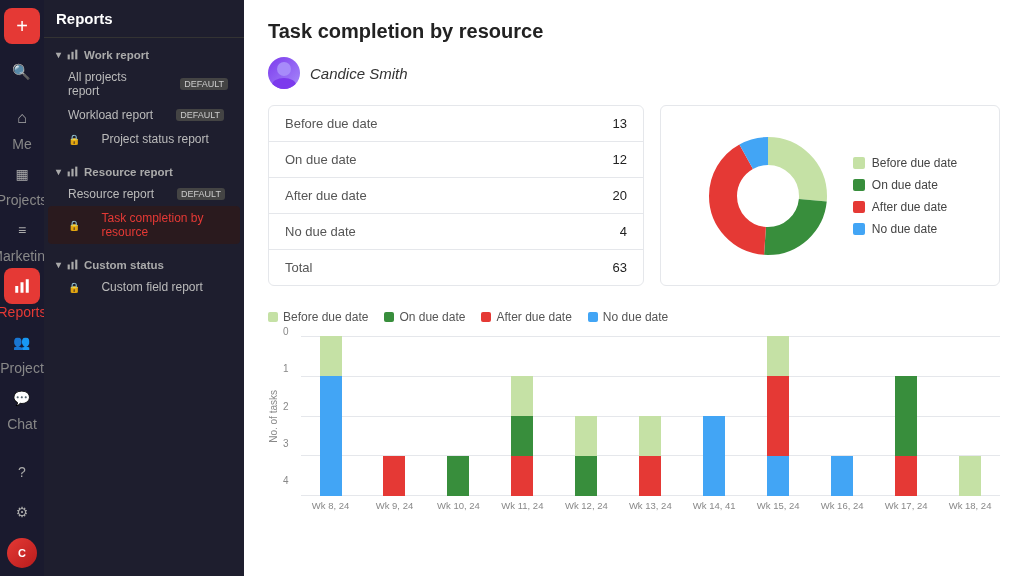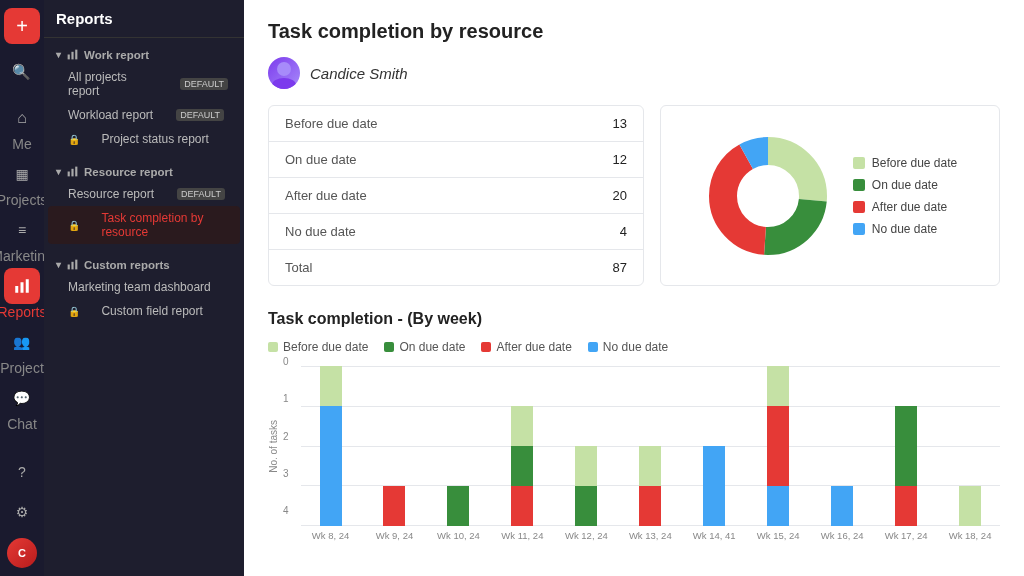--- a/index.html
+++ b/index.html
@@ -339,24 +339,21 @@
   </div>
 
   <div class="nav-section">
     <div class="nav-section-title">
       <span class="chevron">▾</span>
       <svg width="13" height="13" viewBox="0 0 24 24" fill="#aaa" style="flex-shrink:0;">
           <rect x="3" y="12" width="4" height="9"></rect>
           <rect x="10" y="7" width="4" height="14"></rect>
           <rect x="17" y="3" width="4" height="18"></rect>
         </svg>
-      <span>Custom reports</span>
-    </div>
-    <div class="nav-item">
-      <span>Marketing team dashboard</span>
+      <span>Custom status</span>
     </div>
     <div class="nav-item">
       <span class="lock-icon">🔒</span>
       <span>Custom field report</span>
     </div>
   </div>
 </div>
 
 <div class="main">
   <div class="page-title">Task completion by resource</div>
@@ -384,21 +381,21 @@
       <div class="stats-row-item">
         <span class="label">After due date</span>
         <span class="value">20</span>
       </div>
       <div class="stats-row-item">
         <span class="label">No due date</span>
         <span class="value">4</span>
       </div>
       <div class="stats-row-item">
         <span class="label">Total</span>
-        <span class="value">87</span>
+        <span class="value">63</span>
       </div>
     </div>
     <div class="donut-area">
 
       <svg width="130" height="130" viewBox="0 0 130 130">
 
         <circle cx="65" cy="65" r="45" fill="none" stroke="#c5e1a5" stroke-width="28" stroke-dasharray="74.9 207.8" stroke-dashoffset="0" transform="rotate(-90 65 65)"></circle>
         <circle cx="65" cy="65" r="45" fill="none" stroke="#388e3c" stroke-width="28" stroke-dasharray="69.3 213.4" stroke-dashoffset="-74.9" transform="rotate(-90 65 65)"></circle>
         <circle cx="65" cy="65" r="45" fill="none" stroke="#e53935" stroke-width="28" stroke-dasharray="115.3 167.4" stroke-dashoffset="-144.2" transform="rotate(-90 65 65)"></circle>
         <circle cx="65" cy="65" r="45" fill="none" stroke="#42a5f5" stroke-width="28" stroke-dasharray="23.2 259.5" stroke-dashoffset="-259.5" transform="rotate(-90 65 65)"></circle>
@@ -419,21 +416,20 @@
         </div>
         <div class="legend-item">
           <div class="legend-dot" style="background:#42a5f5;"></div>
           <span>No due date</span>
         </div>
       </div>
     </div>
   </div>
 
   <div class="chart-section">
-    <div class="chart-title">Task completion - (By week)</div>
     <div class="chart-legend">
       <div class="chart-legend-item">
         <div class="chart-legend-dot" style="background:#c5e1a5;"></div>
         <span>Before due date</span>
       </div>
       <div class="chart-legend-item">
         <div class="chart-legend-dot" style="background:#388e3c;"></div>
         <span>On due date</span>
       </div>
       <div class="chart-legend-item">

